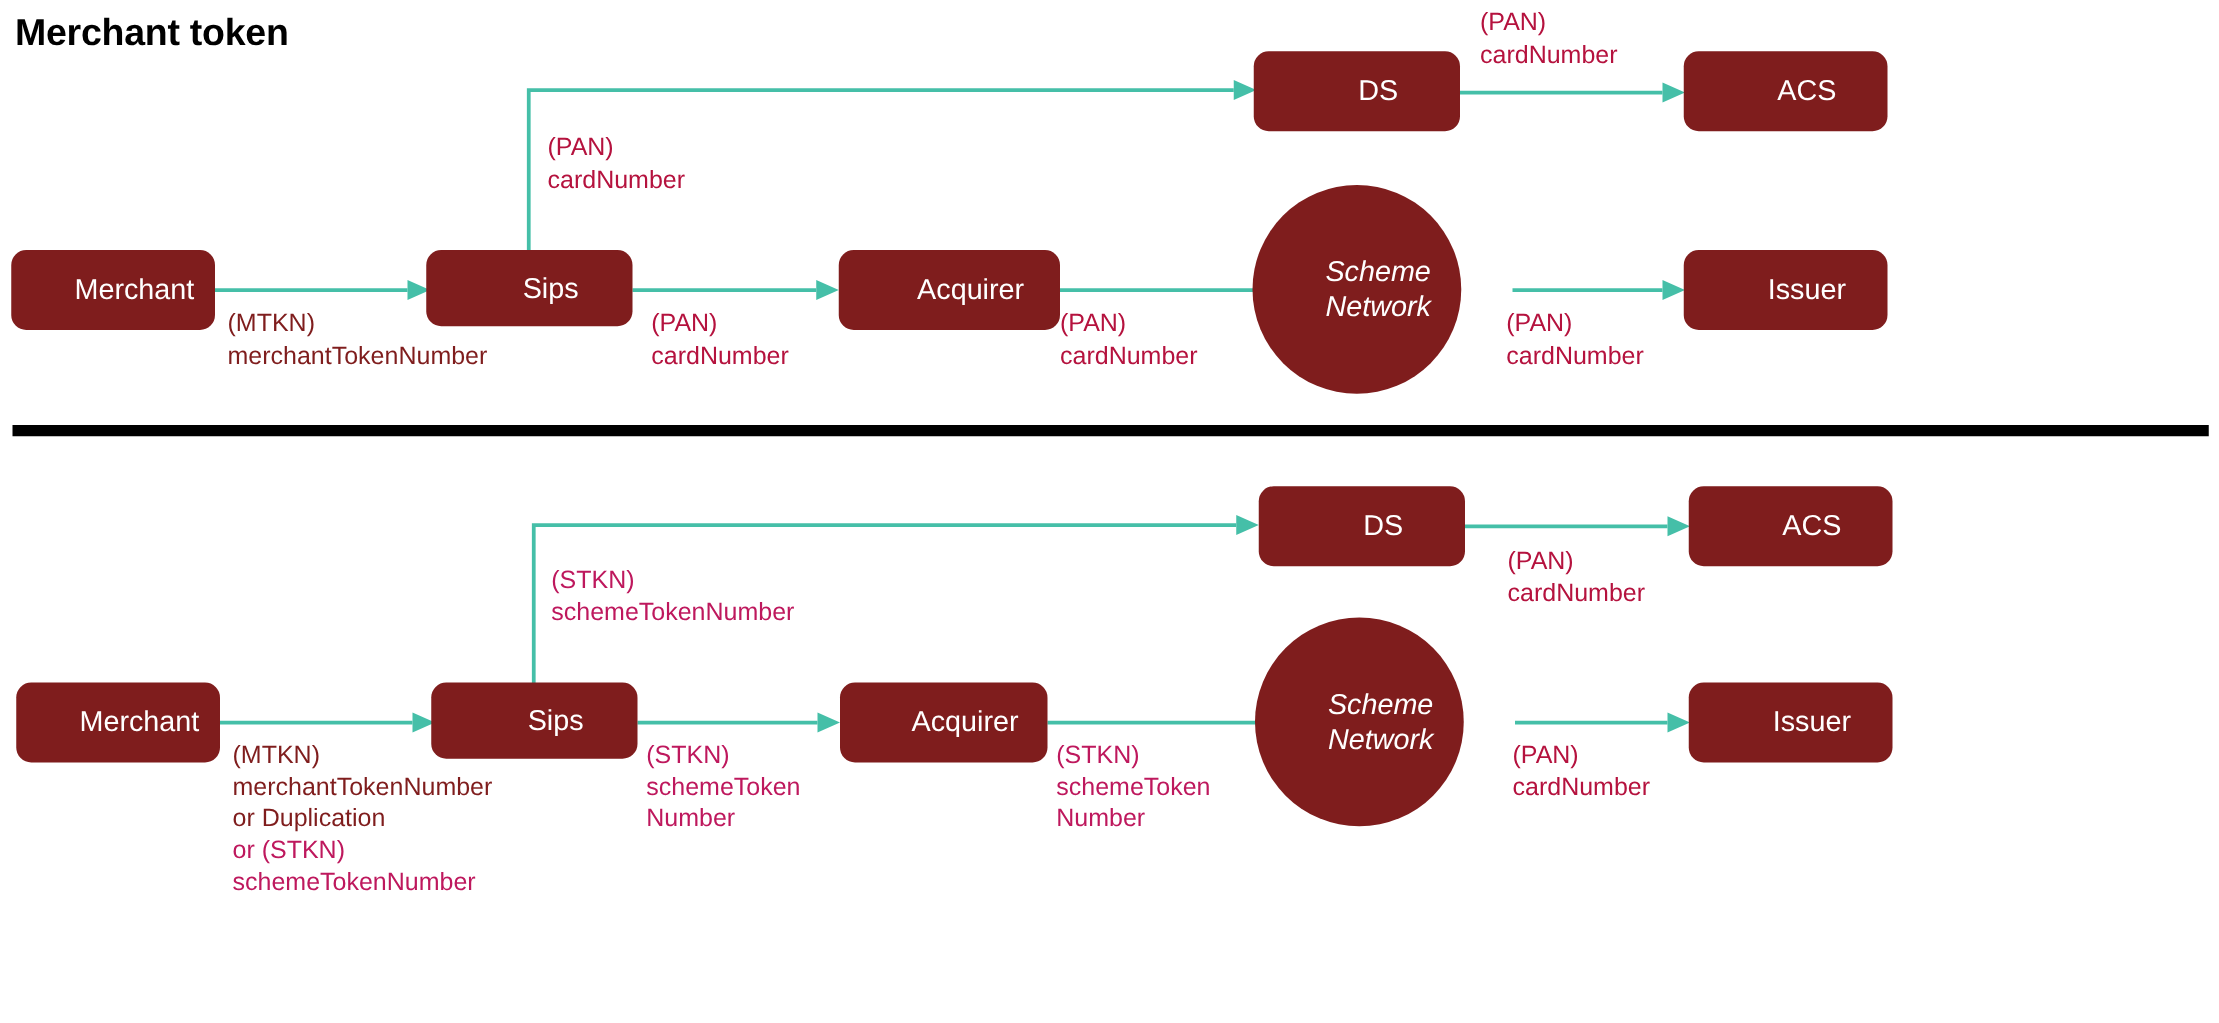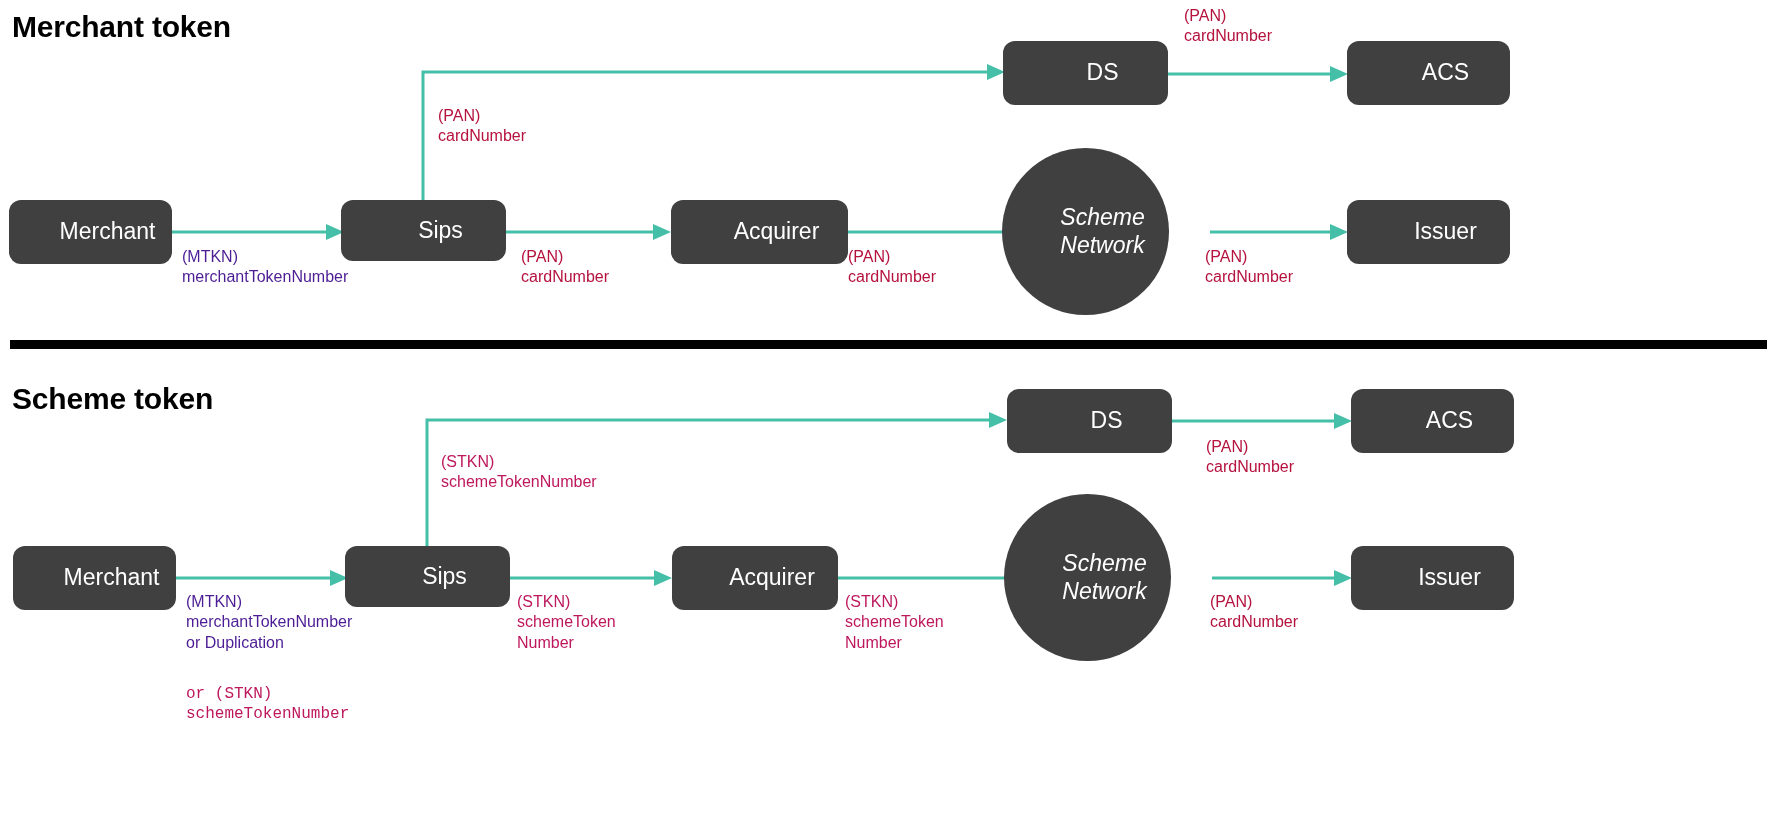--- a/index.html
+++ b/index.html
@@ -25,46 +25,46 @@
     color: #000000;
     letter-spacing: -0.2px;
     white-space: nowrap;
   }
   .divider {
     position: absolute;
     background: #000000;
   }
   .node {
     position: absolute;
-    background: #404040;
+    background: #7f1d1d;
     color: #ffffff;
     display: flex;
     align-items: center;
     justify-content: center;
     text-align: center;
     font-family: "Liberation Sans", sans-serif;
     font-size: 23px;
     line-height: 1.18;
     border-radius: 12px;
     box-sizing: border-box;
     padding-left: 34px;
   }
   .node.circle {
     border-radius: 50%;
     font-style: italic;
   }
   .label {
     position: absolute;
     font-family: "Liberation Sans", sans-serif;
-    font-size: 16px;
+    font-size: 20px;
     line-height: 1.28;
     white-space: pre-line;
   }
   .label.red   { color: #B5123E; }
-  .label.green { color: #4c1d95; }
+  .label.green { color: #7f1d1d; }
   .label.blue  { color: #be185d; }
   .conn {
     position: absolute;
     pointer-events: none;
     overflow: visible;
   }
   .conn path, .conn line {
     stroke: #45BFA8;
     stroke-width: 3;
     fill: none;
@@ -118,21 +118,20 @@
 cardNumber</div>
   <div class="label red" style="left:521px; top:247px;">(PAN)
 cardNumber</div>
   <div class="label red" style="left:848px; top:247px;">(PAN)
 cardNumber</div>
   <div class="label red" style="left:1205px; top:247px;">(PAN)
 cardNumber</div>
 
   <div class="divider" style="left:10px; top:340px; width:1757px; height:9px;"></div>
 
-  <div class="section-title" style="left:12px; top:382px;">Scheme token</div>
 
   <svg class="conn" style="left:0; top:0; width:1775px; height:818px;">
 
     <line x1="176" y1="578" x2="330" y2="578"></line>
     <polygon class="arrowhead" points="330,570 348,578 330,586"></polygon>
 
     <path d="M 427 548 L 427 420 L 989 420"></path>
     <polygon class="arrowhead" points="989,412 1007,420 989,428"></polygon>
 
     <line x1="1172" y1="421" x2="1334" y2="421"></line>
@@ -153,21 +152,21 @@
   <div class="node" style="left: 672px; top: 546px; width: 166px; height: 64px; white-space: pre-line;">Acquirer</div>
   <div class="node circle" style="left: 1004px; top: 494px; width: 167px; height: 167px; white-space: pre-line;">Scheme
 Network</div>
   <div class="node" style="left: 1007px; top: 389px; width: 165px; height: 64px; white-space: pre-line;">DS</div>
   <div class="node" style="left: 1351px; top: 389px; width: 163px; height: 64px; white-space: pre-line;">ACS</div>
   <div class="node" style="left: 1351px; top: 546px; width: 163px; height: 64px; white-space: pre-line;">Issuer</div>
 
   <div class="label green" style="left:186px; top:592px;">(MTKN)
 merchantTokenNumber
 or Duplication</div>
-  <div class="label blue" style="left:186px; top:684px;font-family:Liberation Mono, monospace;">or (STKN)
+  <div class="label blue" style="left:186px; top:668px;">or (STKN)
 schemeTokenNumber</div>
   <div class="label blue" style="left:441px; top:452px;">(STKN)
 schemeTokenNumber</div>
   <div class="label red" style="left:1206px; top:437px;">(PAN)
 cardNumber</div>
   <div class="label blue" style="left:517px; top:592px;">(STKN)
 schemeToken
 Number</div>
   <div class="label blue" style="left:845px; top:592px;">(STKN)
 schemeToken

